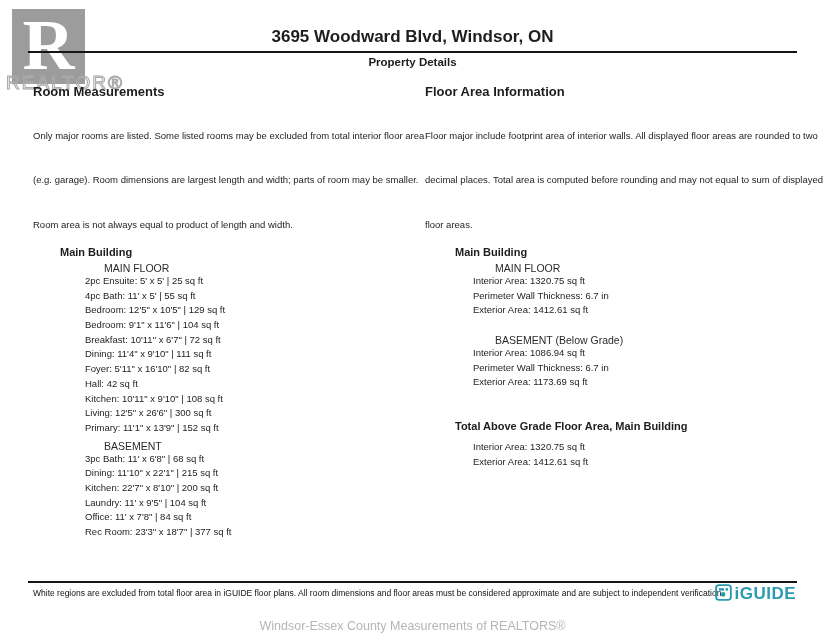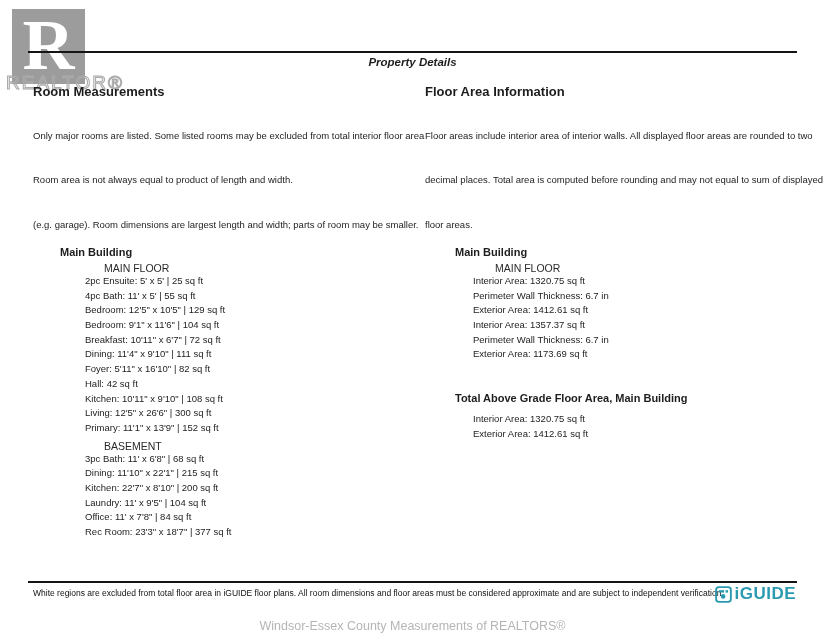--- a/index.html
+++ b/index.html
@@ -28,21 +28,21 @@
   .title {
     position:absolute; left:0; top:27px; width:100%; text-align:center;
     font-size:17px; font-weight:bold; z-index:2;
   }
   .header-line {
     position:absolute; left:28px; top:51px; width:769px; height:2px;
     background:#151515; z-index:2;
   }
   .subtitle {
     position:absolute; left:0; top:56px; width:100%; text-align:center;
-    font-size:11.5px; font-weight:bold; z-index:2;font-style:italic;
+    font-size:11.5px; font-weight:bold; z-index:2;
   }
 
   
   .col { position:absolute; top:84px; z-index:2; }
   .col-left  { left:33px;  width:382px; }
   .col-right { left:425px; width:382px; }
   .sec-heading { font-size:13px; font-weight:bold; }
   .sec-desc { margin-top:4px; }
   .sec-desc .line { font-size:9.5px; line-height:15.3px; white-space:nowrap;margin-top:29px; }
   .building-heading { font-size:11px; font-weight:bold; margin:14px 0 0 27px; }
@@ -60,48 +60,49 @@
   .footer-line {
     position:absolute; left:28px; top:581px; width:769px; height:2px;
     background:#151515; z-index:2;
   }
   .footer-disclaimer {
     position:absolute; left:33px; top:588px; width:650px;
     font-size:8.5px; color:#111; z-index:2; white-space:nowrap;
   }
   .iguide {
     position:absolute; right:29px; top:584px; z-index:2;
-    display:flex; align-items:center; gap:2px; color:#2b9ab0;
+    display:flex; gap:2px; color:#2b9ab0;
   }
   .iguide .brand { font-size:17px; font-weight:bold; letter-spacing:0.5px; }
   .iguide svg { display:block; }
   .association {
     position:absolute; left:0; top:619px; width:100%; text-align:center;
     font-size:12.5px; color:#b5b5b5; z-index:2;
   }
 </style>
 </head>
 <body>
 
 <div class="page">
 
   <div class="wm-block">
     <span class="wm-r">R</span>
   </div>
   <div class="wm-text">REALTOR®</div>
 
+  <div class="title">3695 Woodward Blvd, Windsor, ON</div>
   <div class="header-line"></div>
   <div class="subtitle">Property Details</div>
 
   <div class="col col-left">
     <div class="sec-heading">Room Measurements</div>
     <div class="sec-desc">
         <div class="line">Only major rooms are listed. Some listed rooms may be excluded from total interior floor area</div>
+        <div class="line">(e.g. garage). Room dimensions are largest length and width; parts of room may be smaller.</div>
         <div class="line">Room area is not always equal to product of length and width.</div>
-        <div class="line">(e.g. garage). Room dimensions are largest length and width; parts of room may be smaller.</div>
       </div>
 
     <div class="building-heading">Main Building</div>
 
     <div class="floor-heading">MAIN FLOOR</div>
     <div class="room-list">
         <div class="line">2pc Ensuite: 5' x 5' | 25 sq ft</div>
         <div class="line">4pc Bath: 11' x 5' | 55 sq ft</div>
         <div class="line">Bedroom: 12'5" x 10'5" | 129 sq ft</div>
         <div class="line">Bedroom: 9'1" x 11'6" | 104 sq ft</div>
@@ -121,36 +122,37 @@
         <div class="line">Kitchen: 22'7" x 8'10" | 200 sq ft</div>
         <div class="line">Laundry: 11' x 9'5" | 104 sq ft</div>
         <div class="line">Office: 11' x 7'8" | 84 sq ft</div>
         <div class="line">Rec Room: 23'3" x 18'7" | 377 sq ft</div>
       </div>
   </div>
 
   <div class="col col-right">
     <div class="sec-heading">Floor Area Information</div>
     <div class="sec-desc">
-        <div class="line">Floor areas include interior area of interior walls. All displayed floor areas are rounded to two</div>
+        <div class="line">Floor major include footprint area of interior walls. All displayed floor areas are rounded to two</div>
         <div class="line">decimal places. Total area is computed before rounding and may not equal to sum of displayed</div>
         <div class="line">floor areas.</div>
       </div>
 
     <div class="building-heading">Main Building</div>
 
     <div class="floor-heading">MAIN FLOOR</div>
     <div class="room-list">
         <div class="line">Interior Area: 1320.75 sq ft</div>
         <div class="line">Perimeter Wall Thickness: 6.7 in</div>
         <div class="line">Exterior Area: 1412.61 sq ft</div>
       </div>
 
+    <div class="floor-heading gap-16">BASEMENT (Below Grade)</div>
     <div class="room-list">
-        <div class="line">Interior Area: 1357.37 sq ft</div>
+        <div class="line">Interior Area: 1086.94 sq ft</div>
         <div class="line">Perimeter Wall Thickness: 6.7 in</div>
         <div class="line">Exterior Area: 1173.69 sq ft</div>
       </div>
 
     <div class="total-heading">Total Above Grade Floor Area, Main Building</div>
     <div class="room-list">
         <div class="line">Interior Area: 1320.75 sq ft</div>
         <div class="line">Exterior Area: 1412.61 sq ft</div>
       </div>
   </div>

